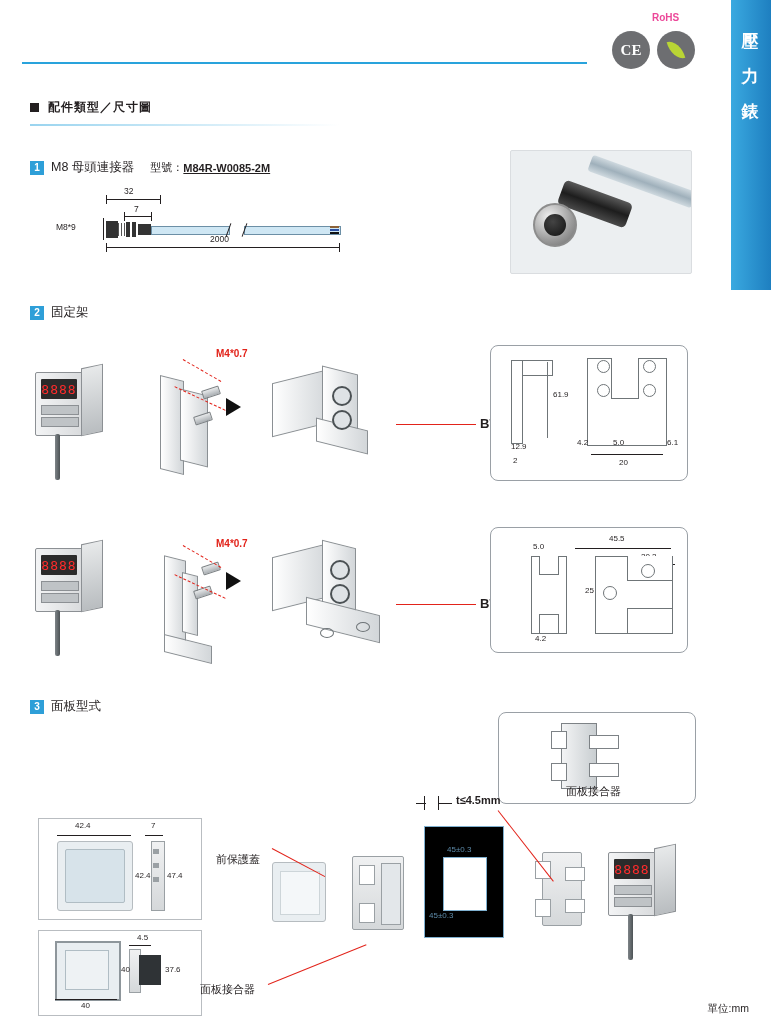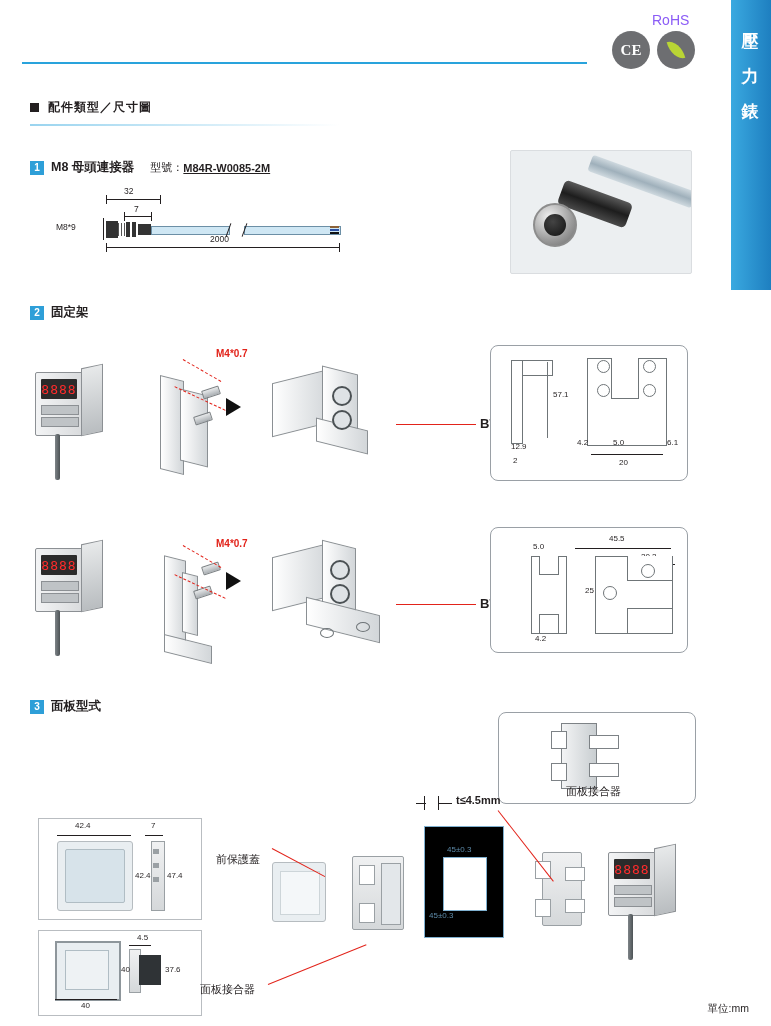--- a/index.html
+++ b/index.html
@@ -14,21 +14,21 @@
   #side-tab{
     right:0;top:0;width:40px;height:290px;
     background:linear-gradient(to right,#3aa9e0,#1e7fc0);
     color:#fff;font-size:17px;letter-spacing:2px;
     display:flex;flex-direction:column;align-items:center;justify-content:flex-start;
     padding-top:30px;box-sizing:border-box;font-weight:bold;
   }
   #side-tab span{display:block;margin-bottom:12px;}
 
   
-  #rohs-label{left:652px;top:12px;font-size:14px;font-weight:normal;color:#8b5cf6;}
+  #rohs-label{left:652px;top:12px;font-size:10px;font-weight:bold;color:#ec4899;}
   .ce-circle{
     left:612px;top:31px;width:38px;height:38px;border-radius:50%;
     background:#6d6e71;color:#fff;display:flex;align-items:center;justify-content:center;
     font-size:15px;font-weight:bold;font-family:"Liberation Serif",serif;
   }
   .rohs-circle{
     left:657px;top:31px;width:38px;height:38px;border-radius:50%;
     background:#6d6e71;display:flex;align-items:center;justify-content:center;
   }
   .leaf{
@@ -46,21 +46,21 @@
   #sec-head-rule{left:30px;top:124px;width:310px;height:2px;
      background:linear-gradient(to right,#9ad4ef,#ffffff);}
 
   
   .numbox{
     width:14px;height:14px;background:#2e9fd8;color:#fff;font-size:10px;
     display:inline-flex;align-items:center;justify-content:center;margin-right:7px;
     vertical-align:middle;font-weight:bold;
   }
   .itemhead{display:flex;align-items:center;font-size:12.5px;}
-  .itemhead b{font-weight:bold;}
+  .itemhead b{font-weight:normal;}
   .modelno{font-size:11px;}
 
   #item1{left:30px;top:159px;}
   #item2{left:30px;top:304px;}
   #item3{left:30px;top:698px;}
 
   
   #m8-drawing{left:58px;top:185px;width:300px;height:80px;}
   .dimline{position:absolute;background:#231f20;}
   .tick{position:absolute;width:1px;background:#231f20;}
@@ -249,21 +249,21 @@
   <div style="position:absolute;left:70px;top:52px;width:16px;height:16px;border:2px solid #4b5154;border-radius:50%;background:#dfe3e6;"></div>
 </div>
 
 <div class="abs redline" style="left:396px;top:424px;width:80px;"></div>
 <div class="abs bt-label" style="left:480px;top:416px;">BT-1</div>
 
 <div class="abs roundbox" style="left:490px;top:345px;width:196px;height:134px;">
 
   <div style="position:absolute;left:20px;top:14px;width:40px;height:14px;border:1px solid #6f7578;background:#fff;"></div>
   <div style="position:absolute;left:20px;top:14px;width:10px;height:82px;border:1px solid #6f7578;background:#fff;"></div>
-  <div class="smalldim" style="left:62px;top:44px;">57.1</div>
+  <div class="smalldim" style="left:62px;top:44px;">61.9</div>
   <div class="tick" style="left:56px;top:16px;height:76px;background:#6f7578;"></div>
   <div class="smalldim" style="left:20px;top:96px;">12.9</div>
   <div class="smalldim" style="left:22px;top:110px;">2</div>
 
   <div style="position:absolute;left:96px;top:12px;width:78px;height:86px;border:1px solid #6f7578;background:#fff;"></div>
   <div style="position:absolute;left:120px;top:12px;width:26px;height:40px;background:#fff;border-left:1px solid #6f7578;border-right:1px solid #6f7578;border-bottom:1px solid #6f7578;"></div>
   <div style="position:absolute;left:106px;top:38px;width:11px;height:11px;border:1px solid #6f7578;border-radius:50%;"></div>
   <div style="position:absolute;left:152px;top:38px;width:11px;height:11px;border:1px solid #6f7578;border-radius:50%;"></div>
   <div style="position:absolute;left:106px;top:14px;width:11px;height:11px;border:1px solid #6f7578;border-radius:50%;"></div>
   <div style="position:absolute;left:152px;top:14px;width:11px;height:11px;border:1px solid #6f7578;border-radius:50%;"></div>

